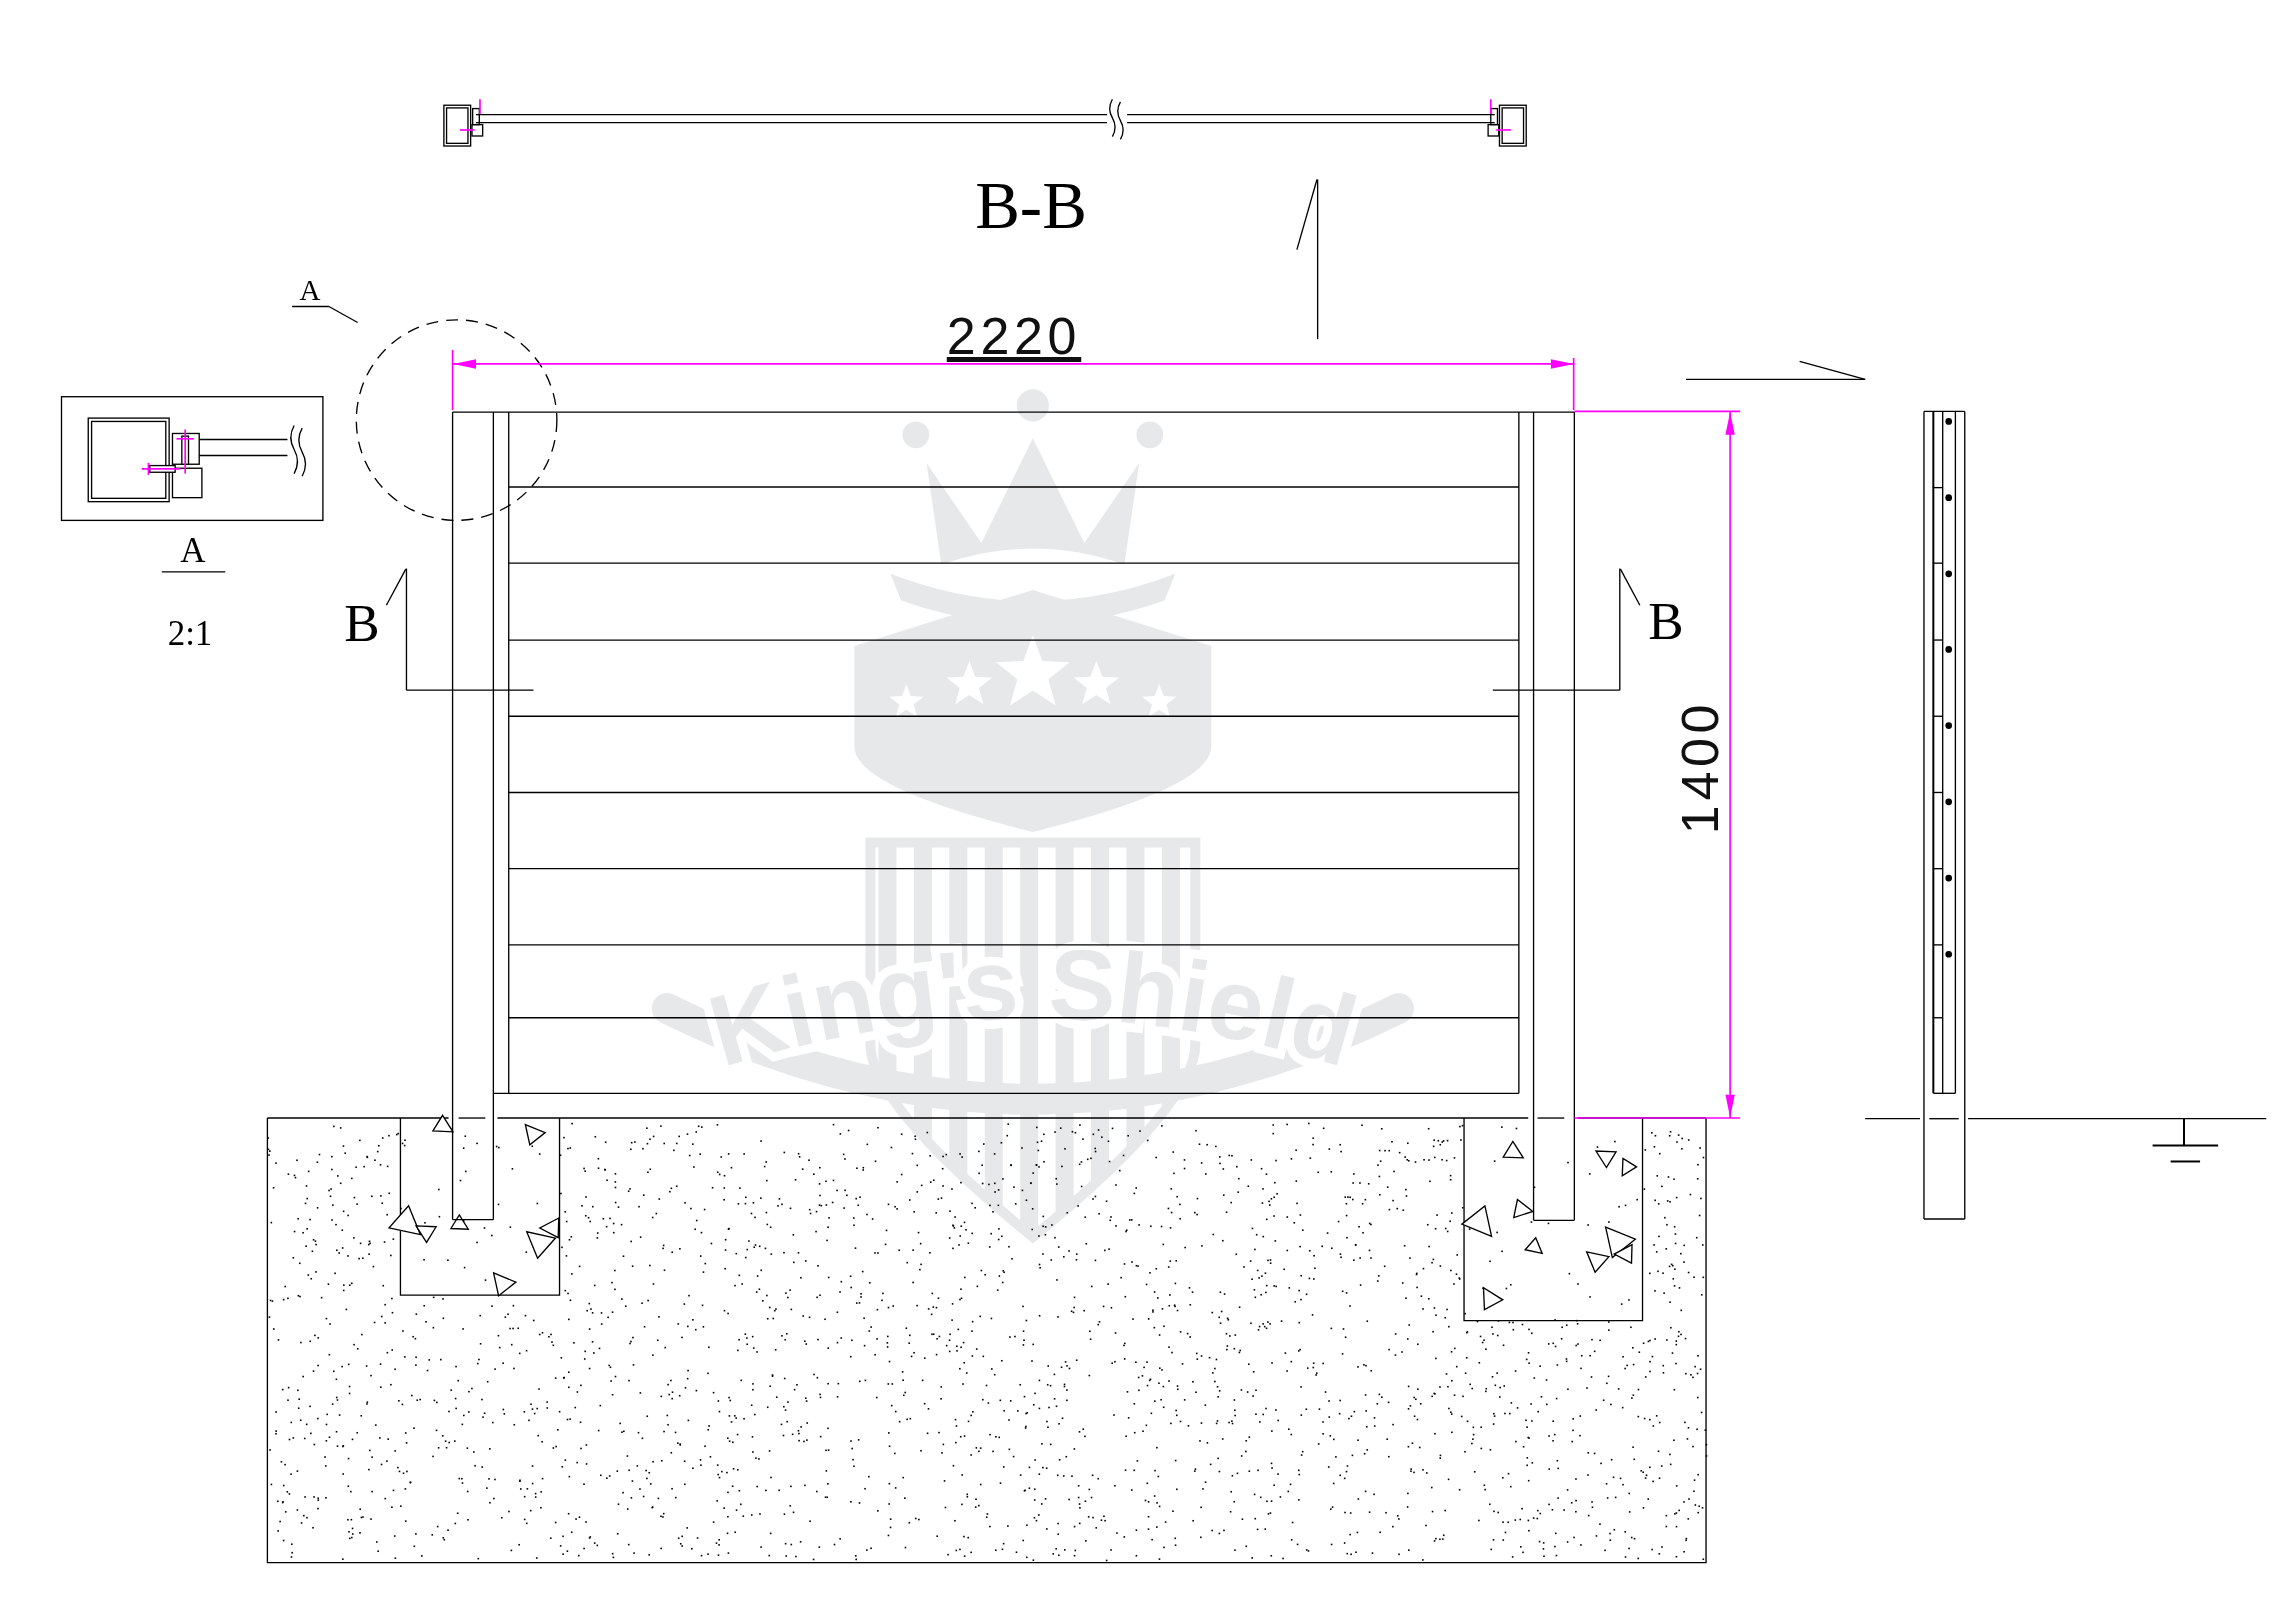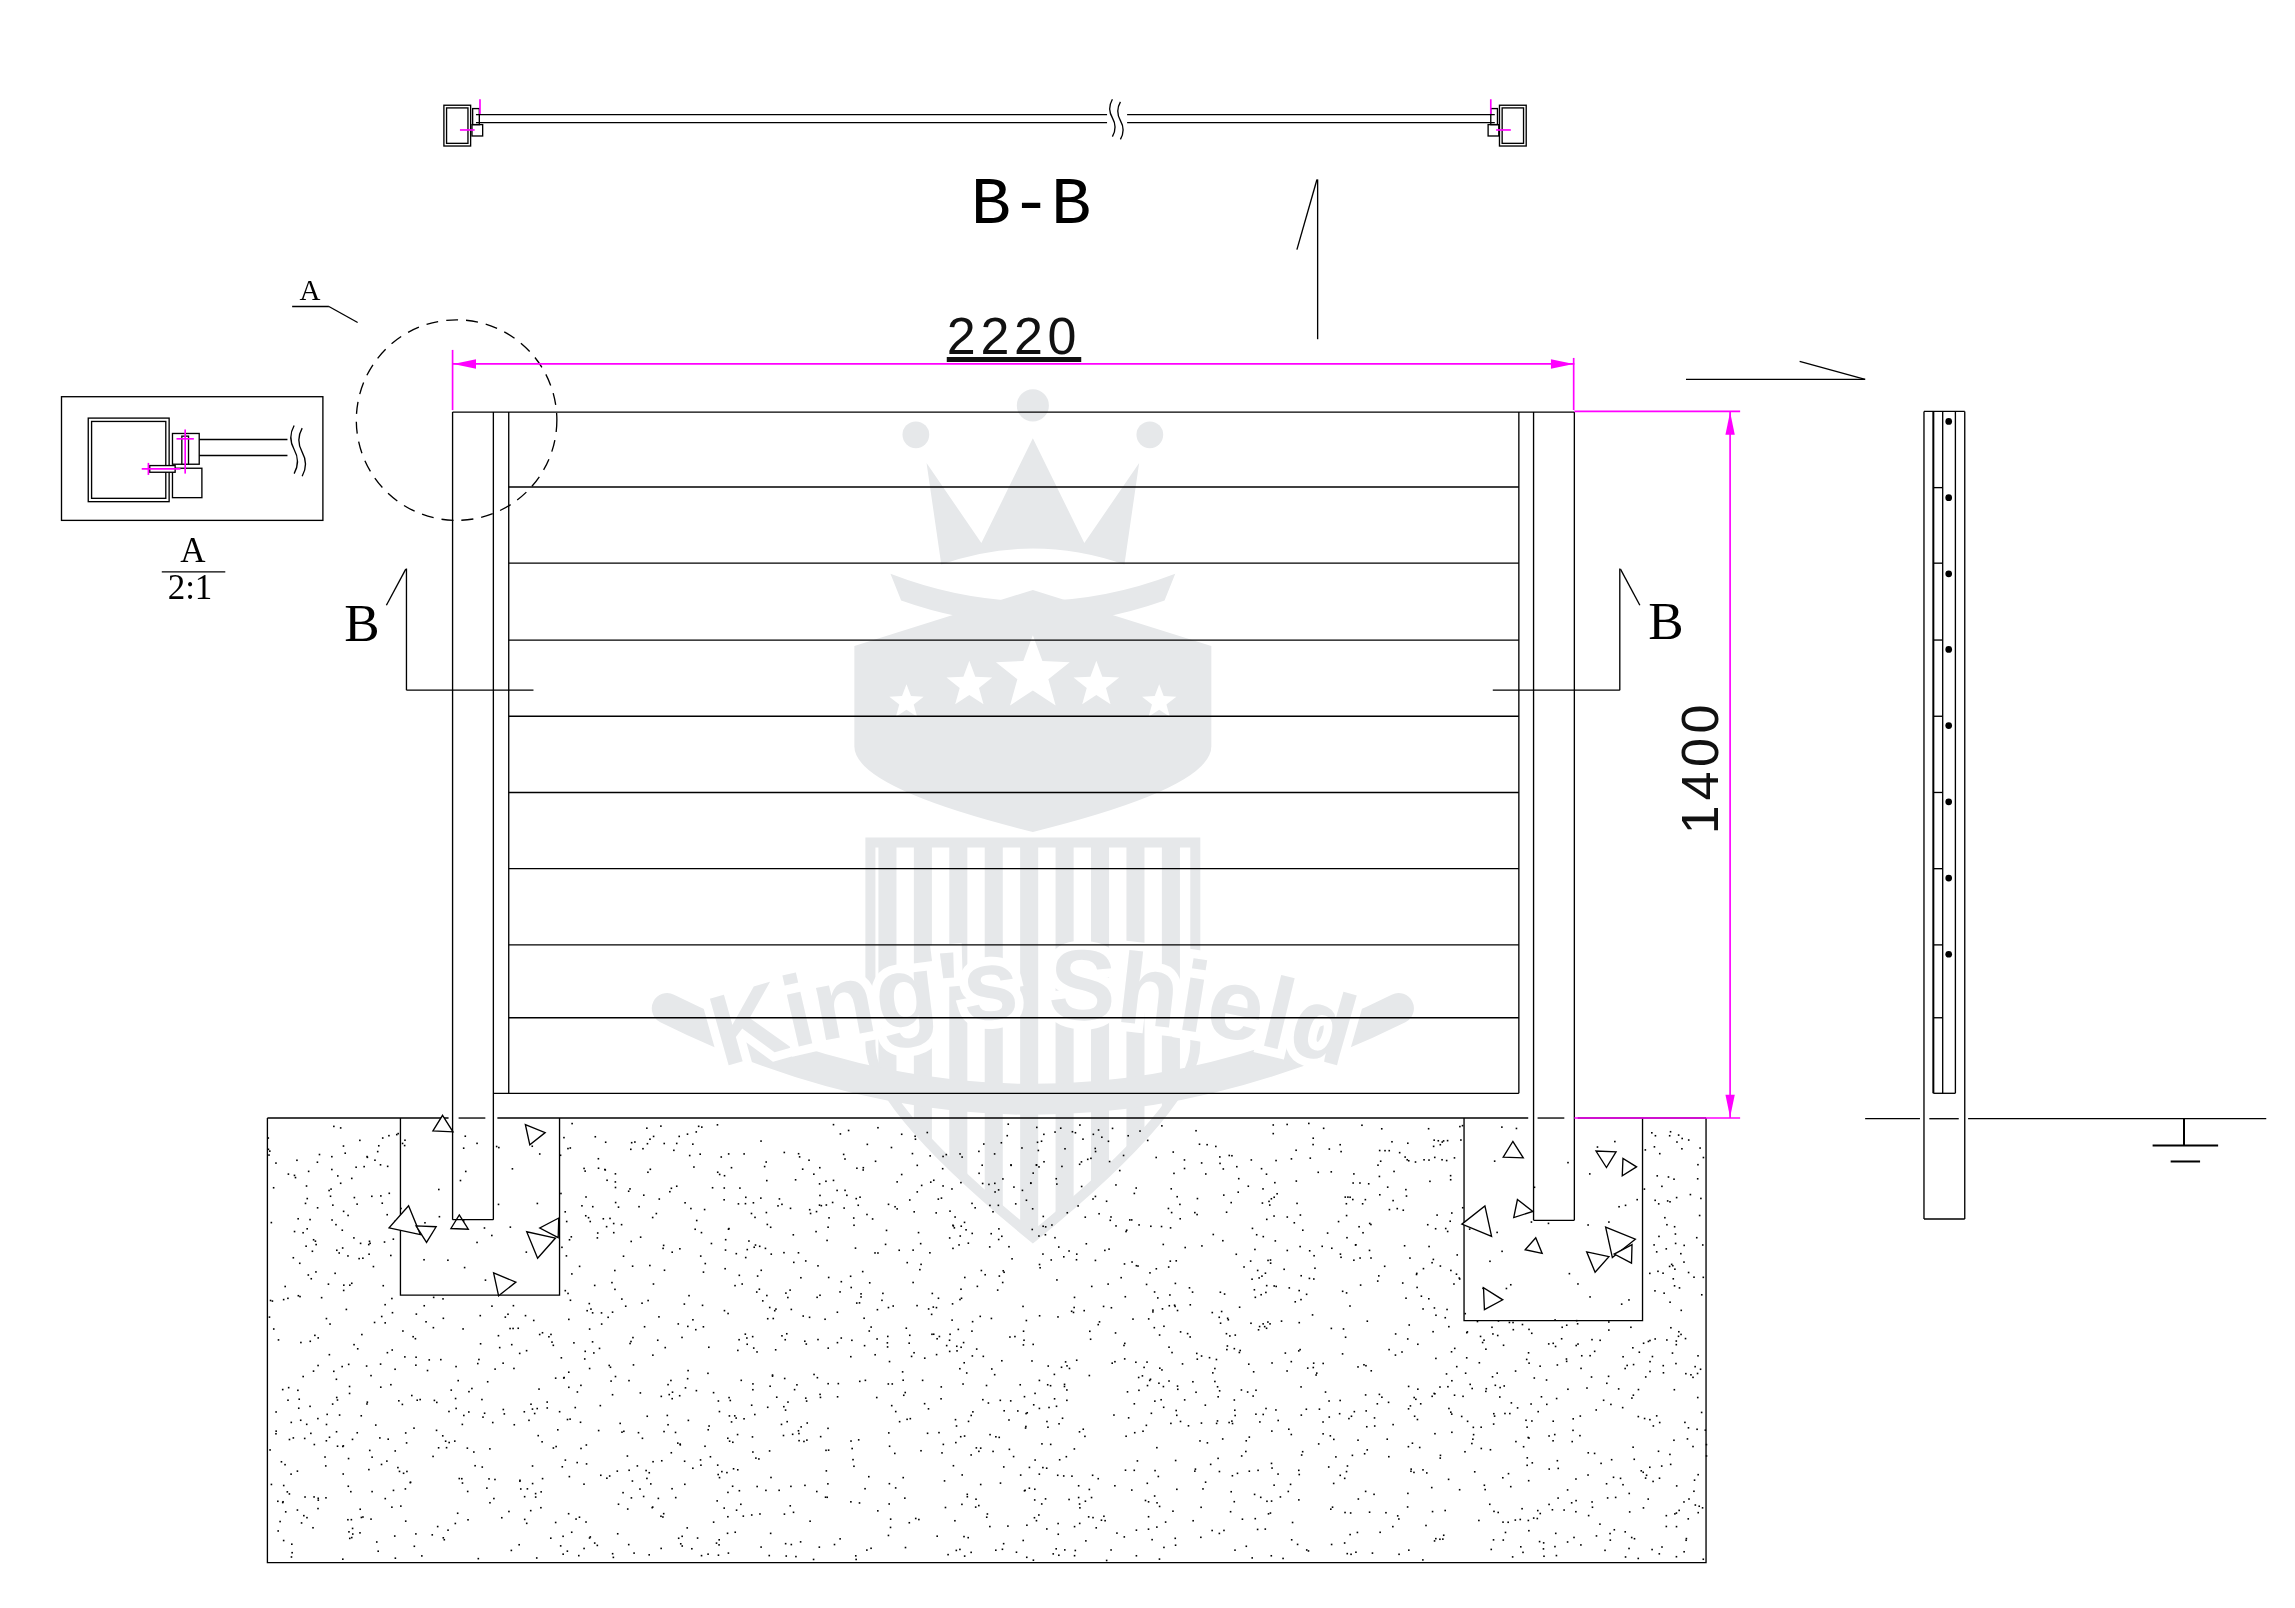--- a/index.html
+++ b/index.html
@@ -9,21 +9,21 @@
   .ln{stroke:var(--c-line,#000);fill:none;stroke-width:2;}
   .ln3{stroke:var(--c-line,#000);fill:none;stroke-width:3;}
   .lnf{stroke:var(--c-line,#000);fill:#fff;stroke-width:2;}
   .dash{stroke:var(--c-line,#000);fill:none;stroke-width:2;stroke-dasharray:18 12;}
   .dim{stroke:var(--c-dimension,#f0f);fill:none;stroke-width:2.5;}
   .dimf{fill:var(--c-dimension,#f0f);stroke:none;}
   .wm{fill:var(--c-watermark,#e6e8ea);}
   .wmln{stroke:var(--c-watermark,#e6e8ea);fill:none;}
   .dot{fill:var(--c-line,#000);}
   .label{position:absolute;color:var(--c-text,#000);transform:translate(-50%,-50%);white-space:nowrap;}
-  .serif-big{font-size:67px;font-family:Liberation Mono, monospace;}
+  .serif-big{font-size:67px;}
   .serif-b{font-size:53px;}
   .serif-a{font-size:29px;}
   .serif-det{font-size:35px;}
   .dimtext{position:absolute;color:#111;font-family:"Liberation Sans",sans-serif;font-weight:400;
            font-size:52px;letter-spacing:4.7px;transform:translate(-50%,-50%);white-space:nowrap;}
   .dimtext.vert{transform:translate(-50%,-50%) rotate(-90deg);}
   .wmtext{font-family:"Liberation Sans",sans-serif;font-weight:700;font-size:150px;
           fill:var(--c-watermark,#e6e8ea);paint-order:stroke;stroke:#ffffff;stroke-width:26px;}
 </style>
 </head>
@@ -2667,18 +2667,18 @@
       <line class="ln3" x1="3247" y1="1737" x2="3291" y2="1737"></line>
     </g>
   </g>
 </svg>
 
 <div class="label serif-big" style="left:1031px;top:205px;">B-B</div>
 <div class="dimtext" style="left:1014px;top:336px;text-decoration:underline;">2220</div>
 <div class="dimtext vert" style="left:1700px;top:767px;">1400</div>
 <div class="label serif-a" style="left:310px;top:290px;">A</div>
 <div class="label serif-det" style="left:193px;top:551px;">A</div>
-<div class="label serif-det" style="left:190px;top:588px;">2:1</div>
+<div class="label serif-det" style="left:190px;top:634px;">2:1</div>
 <div class="label serif-b" style="left:362px;top:623px;">B</div>
 <div class="label serif-b" style="left:1666px;top:621px;">B</div>
 
 </div>
 
 
 </body></html>

